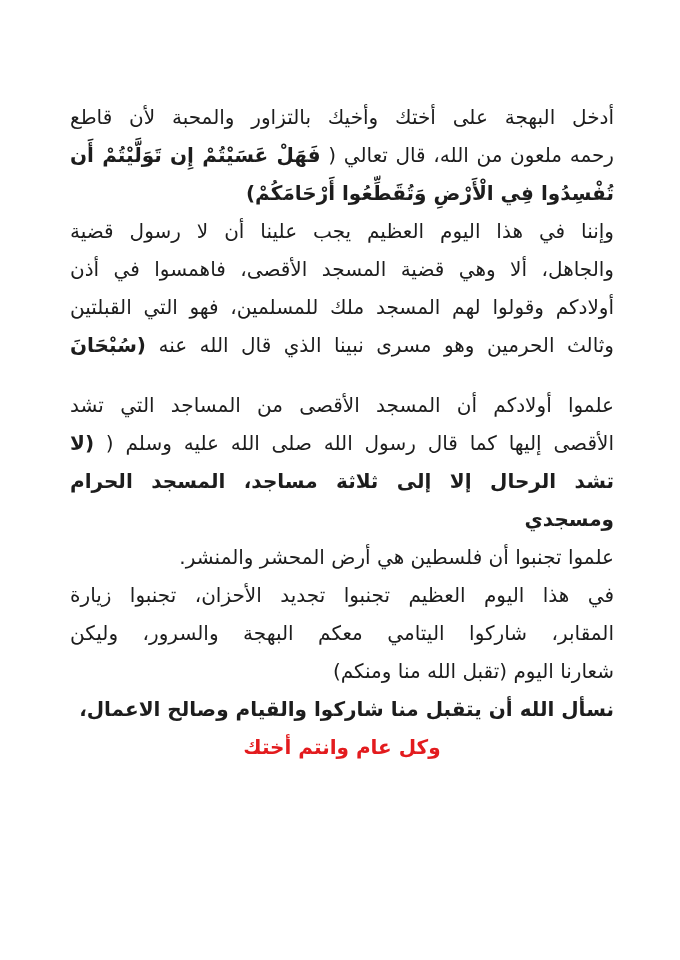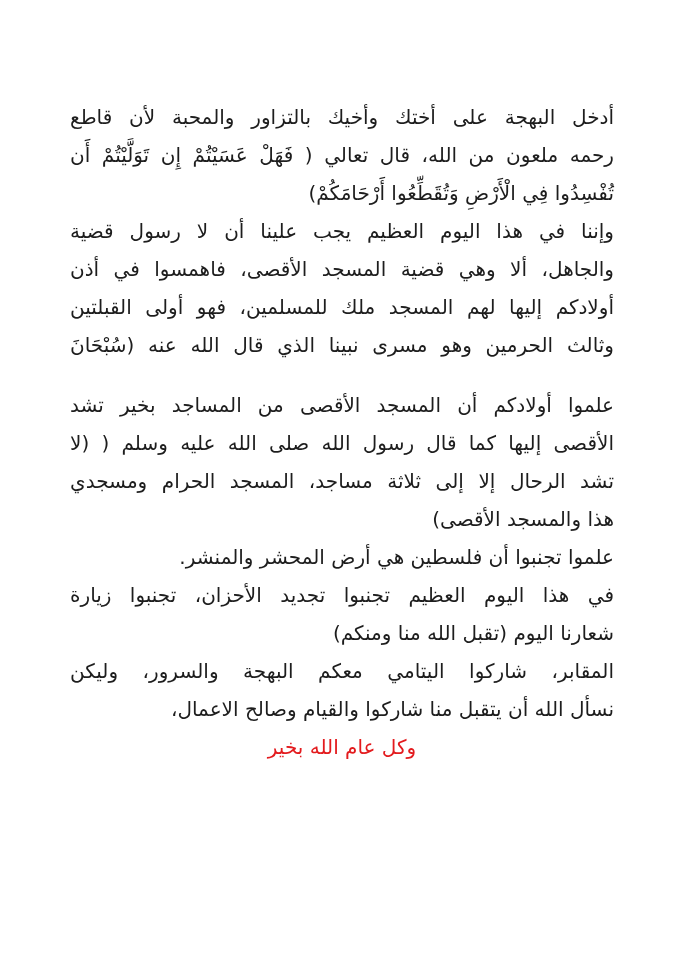--- a/index.html
+++ b/index.html
@@ -41,21 +41,21 @@
   }
   .line.spacer {
     min-height: 22px;
     height: 22px;
     line-height: 22px;
   }
   .line.red {
     color: var(--accent-red, #e31b1e);
   }
   .bold {
-    font-weight: normal;
+    font-weight: bold;
   }
   .page-number {
     position: absolute;
     left: 0;
     right: 0;
     top: 880px;
     text-align: center;
     direction: rtl;
     font-size: 34px;
     color: #1d1d1d;
@@ -65,28 +65,27 @@
 </head>
 <body>
 
 <div class="page" dir="rtl">
   <div class="text-block">
       <div class="line justify"><span>أدخل البهجة على أختك وأخيك بالتزاور والمحبة لأن قاطع</span></div>
       <div class="line justify"><span>رحمه ملعون من الله، قال تعالي ( </span><span class="bold">فَهَلْ عَسَيْتُمْ إِن تَوَلَّيْتُمْ أَن</span></div>
       <div class="line right"><span class="bold">تُفْسِدُوا فِي الْأَرْضِ وَتُقَطِّعُوا أَرْحَامَكُمْ)</span></div>
       <div class="line justify"><span>وإننا في هذا اليوم العظيم يجب علينا أن لا رسول قضية</span></div>
       <div class="line justify"><span>والجاهل، ألا وهي قضية المسجد الأقصى، فاهمسوا في أذن</span></div>
-      <div class="line justify"><span>أولادكم إليها لهم المسجد ملك للمسلمين، فهو أولى القبلتين</span></div>
+      <div class="line justify"><span>أولادكم وقولوا لهم المسجد ملك للمسلمين، فهو التي القبلتين</span></div>
       <div class="line justify"><span>وثالث الحرمين وهو مسرى نبينا الذي قال الله عنه </span><span class="bold">(سُبْحَانَ</span></div>
       <div class="line right spacer"></div>
-      <div class="line justify"><span>علموا أولادكم أن المسجد الأقصى من المساجد بخير تشد</span></div>
+      <div class="line justify"><span>علموا أولادكم أن المسجد الأقصى من المساجد التي تشد</span></div>
       <div class="line justify"><span>الأقصى إليها كما قال رسول الله صلى الله عليه وسلم ( </span><span class="bold">(لا</span></div>
       <div class="line justify"><span class="bold">تشد الرحال إلا إلى ثلاثة مساجد، المسجد الحرام ومسجدي</span></div>
-      <div class="line right"><span class="bold">هذا والمسجد الأقصى)</span></div>
       <div class="line right"><span>علموا تجنبوا أن فلسطين هي أرض المحشر والمنشر.</span></div>
       <div class="line justify"><span>في هذا اليوم العظيم تجنبوا تجديد الأحزان، تجنبوا زيارة</span></div>
+      <div class="line justify"><span>المقابر، شاركوا اليتامي معكم البهجة والسرور، وليكن</span></div>
       <div class="line right"><span>شعارنا اليوم (تقبل الله منا ومنكم)</span></div>
-      <div class="line justify"><span>المقابر، شاركوا اليتامي معكم البهجة والسرور، وليكن</span></div>
       <div class="line right"><span class="bold">نسأل الله أن يتقبل منا شاركوا والقيام وصالح الاعمال،</span></div>
-      <div class="line center red"><span class="bold">وكل عام الله بخير</span></div>
+      <div class="line center red"><span class="bold">وكل عام وانتم أختك</span></div>
     </div>
   <div class="page-number">(٦)</div>
 </div>
 
 </body></html>

